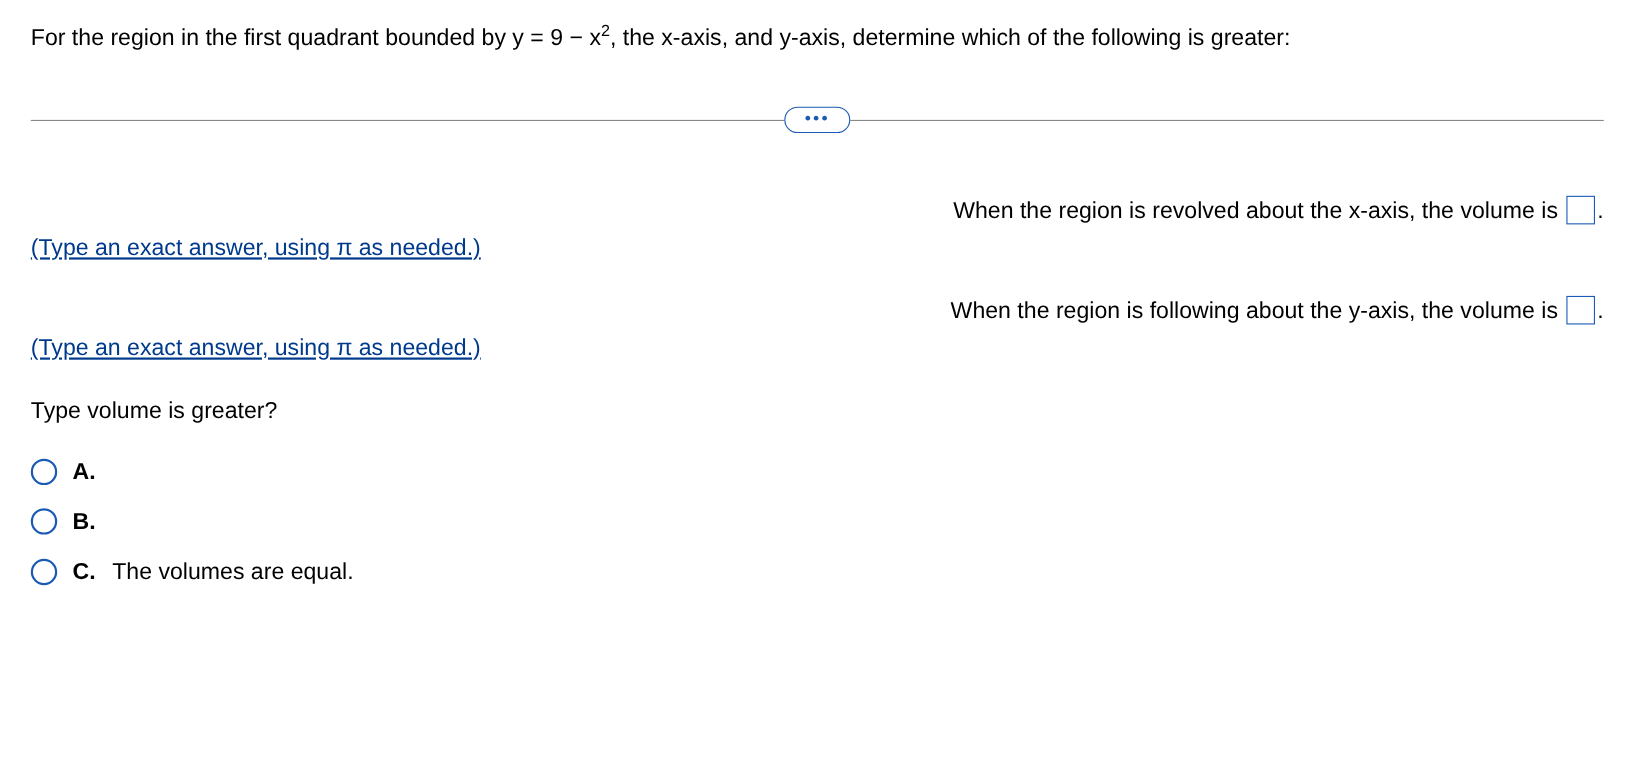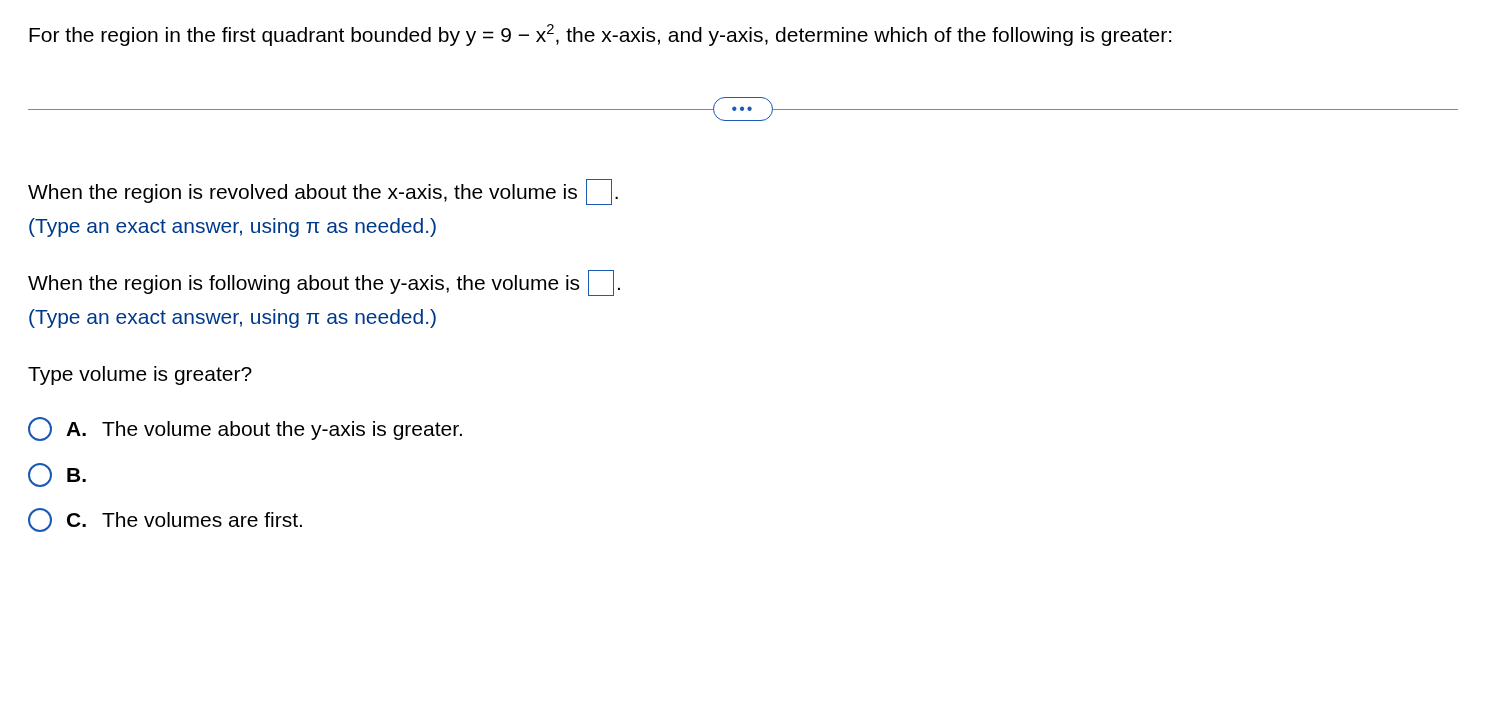--- a/index.html
+++ b/index.html
@@ -39,24 +39,26 @@
     top: 0;
   }
   .dots {
     color: #1a5ab3;
     font-size: 16px;
     letter-spacing: 2px;
     line-height: 0;
   }
   .prompt-line {
     margin-bottom: 4px;
+    text-align: right;
   }
   .hint {
     color: #003a8c;
     margin-bottom: 28px;
+    text-decoration: underline;
   }
   .input-box {
     display: inline-block;
     width: 24px;
     height: 24px;
     border: 1px solid #1a5ab3;
     vertical-align: middle;
     margin: 0 2px;
     position: relative;
     top: -2px;
@@ -107,23 +109,22 @@
 <div class="prompt-line">
   <span>When the region is following about the y-axis, the volume is </span><span class="input-box"></span><span>.</span>
 </div>
 <div class="hint">(Type an exact answer, using π as needed.)</div>
 
 <div class="which-q">Type volume is greater?</div>
 
 <div class="choice-row">
   <div class="radio"></div>
   <span class="choice-letter">A.</span>
-  <span>The volume about the y-axis is greater.</span>
 </div>
 <div class="choice-row">
   <div class="radio"></div>
   <span class="choice-letter">B.</span>
 </div>
 <div class="choice-row">
   <div class="radio"></div>
   <span class="choice-letter">C.</span>
-  <span>The volumes are first.</span>
+  <span>The volumes are equal.</span>
 </div>
 
 </body></html>

